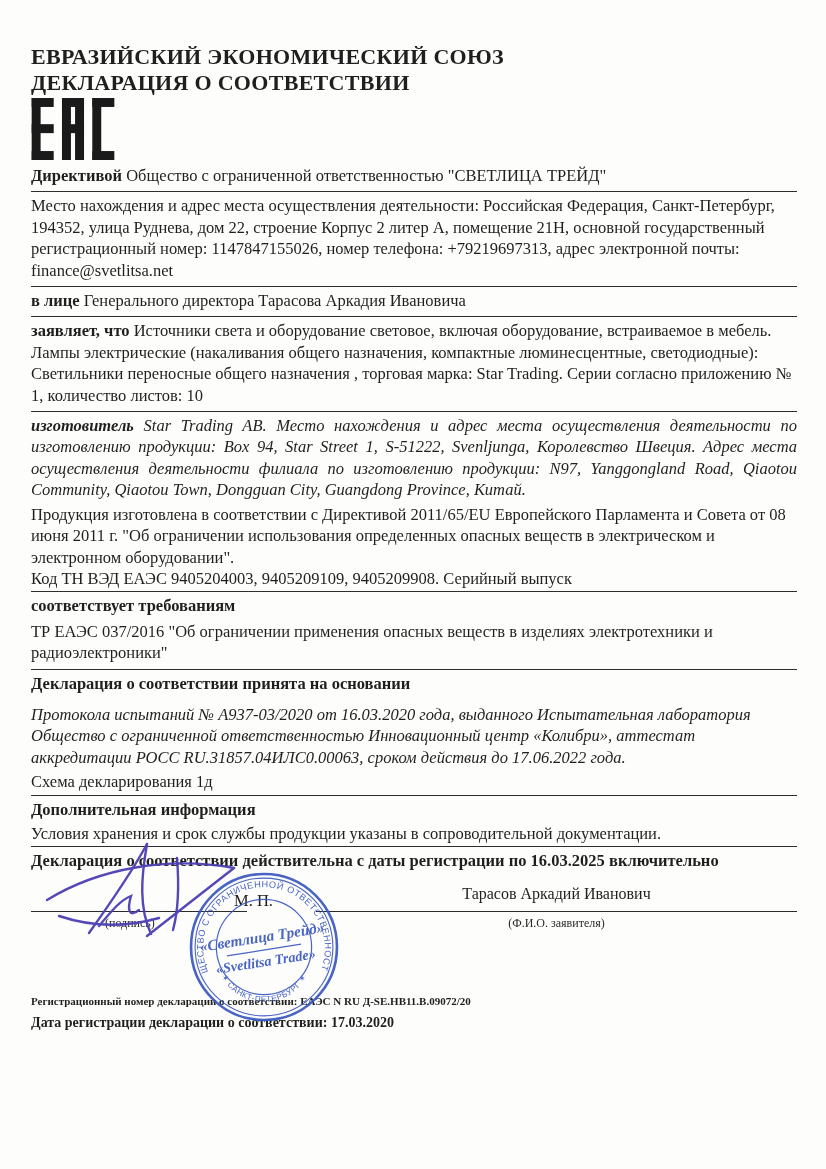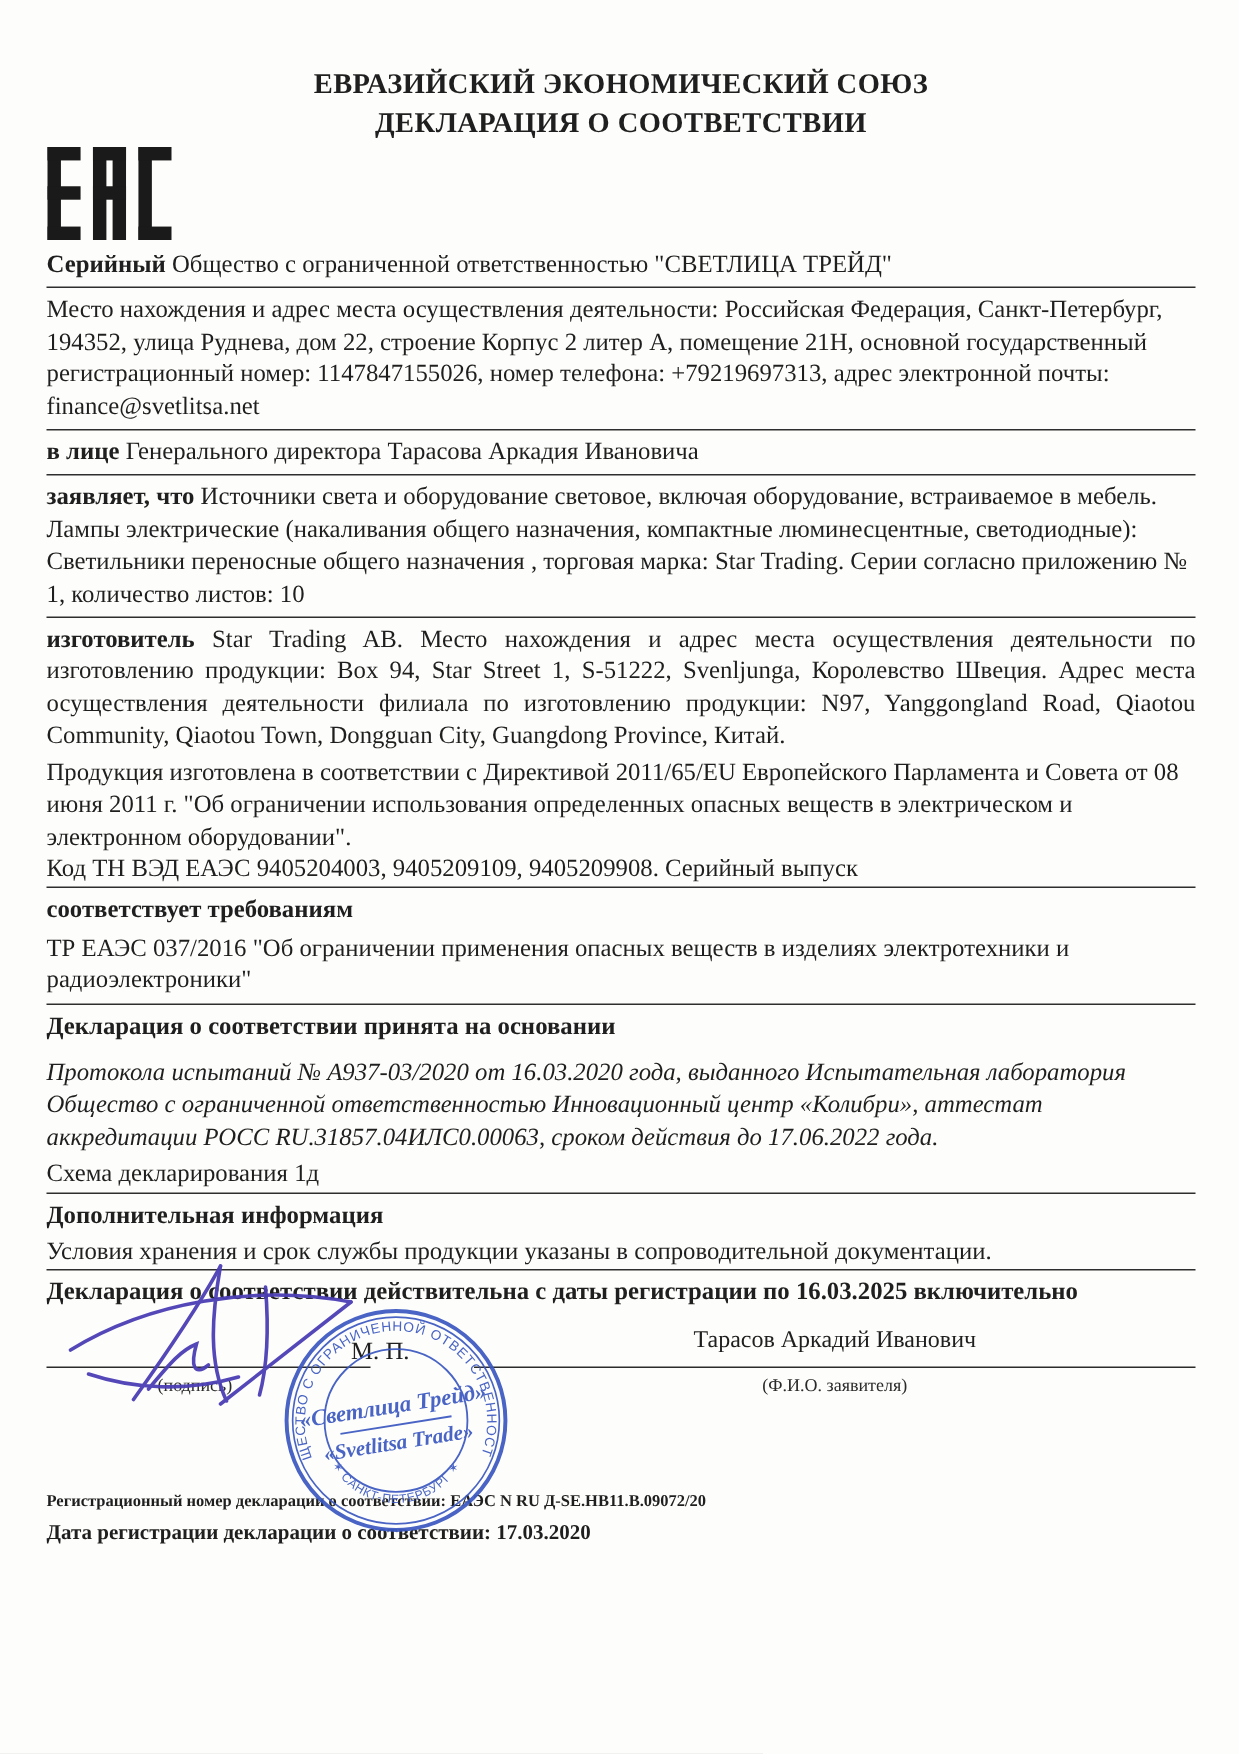--- a/index.html
+++ b/index.html
@@ -3,28 +3,28 @@
 <meta charset="utf-8">
 <style>
   html,body{margin:0;padding:0;background:#e8e8e8;}
   .page{
     position:relative;width:826px;height:1169px;margin:0 auto;
     background:#fdfdfb;overflow:hidden;
     font-family:"Liberation Serif","DejaVu Serif",serif;
     color:#1f1f1f;
   }
   .content{position:absolute;left:31px;top:0;width:766px;}
-  .titles{margin-top:44px;text-align:center;font-weight:bold;font-size:19px;line-height:26px;letter-spacing:.3px;}
+  .titles{margin-top:44px;font-weight:bold;font-size:22px;line-height:26px;letter-spacing:.3px;}
   .eac{margin-top:2px;height:66px;}
   .eac svg{display:block;}
   p{margin:0;font-size:16.5px;line-height:21.4px;}
   .b{font-weight:bold;}
   .hr{border-top:1.7px solid #2e2e2e;margin:2px 0 2px 0;}
   .pad{padding:1px 0 3px 0;}
-  .just{text-align:justify;}
+  .just{text-align:justify;font-style:italic;}
   .sigblock{position:relative;height:100px;margin-top:3px;}
   .sigline{position:absolute;border-top:1.4px solid #2b2b2b;}
   .caption{position:absolute;font-size:12px;color:#2a2a2a;}
   .mp{position:absolute;left:203px;top:13px;font-size:16.5px;}
   .fio-name{position:absolute;left:285px;top:7px;width:481px;text-align:center;font-size:16px;}
   .fio-cap{left:285px;top:38px;width:481px;text-align:center;}
   .sig-svg{position:absolute;left:-2px;top:-40px;z-index:3;}
   .stamp{position:absolute;left:157px;top:-7px;width:152px;height:152px;z-index:2;opacity:.92;}
   .footer-line{margin-top:13px;font-weight:bold;font-size:11px;}
   .footer-line2{font-weight:bold;font-size:14px;}
@@ -51,21 +51,21 @@
             <rect x="63" y="0" width="13" height="90"></rect>
             <rect x="44" y="0" width="32" height="13"></rect>
             <rect x="44" y="38" width="32" height="13"></rect>
           <rect x="88" y="0" width="13" height="90"></rect>
             <rect x="88" y="0" width="32" height="13"></rect>
             <rect x="88" y="77" width="32" height="13"></rect>
         </g>
       </svg>
     </div>
 
-    <p class="pad"><span class="b">Серийный</span> <span>Общество с ограниченной ответственностью "СВЕТЛИЦА ТРЕЙД"</span></p>
+    <p class="pad"><span class="b">Директивой</span> <span>Общество с ограниченной ответственностью "СВЕТЛИЦА ТРЕЙД"</span></p>
     <div class="hr"></div>
 
     <p class="pad">Место нахождения и адрес места осуществления деятельности: Российская Федерация, Санкт-Петербург, 194352, улица Руднева, дом 22, строение Корпус 2 литер А, помещение 21Н, основной государственный регистрационный номер: 1147847155026, номер телефона: +79219697313, адрес электронной почты: finance@svetlitsa.net</p>
     <div class="hr"></div>
 
     <p class="pad"><span class="b">в лице</span> <span>Генерального директора Тарасова Аркадия Ивановича</span></p>
     <div class="hr"></div>
 
     <p class="pad"><span class="b">заявляет, что</span> <span>Источники света и оборудование световое, включая оборудование, встраиваемое в мебель.  Лампы электрические (накаливания общего назначения, компактные люминесцентные, светодиодные): Светильники переносные общего назначения , торговая марка: Star Trading. Серии согласно приложению № 1, количество листов: 10</span></p>
     <div class="hr"></div>

